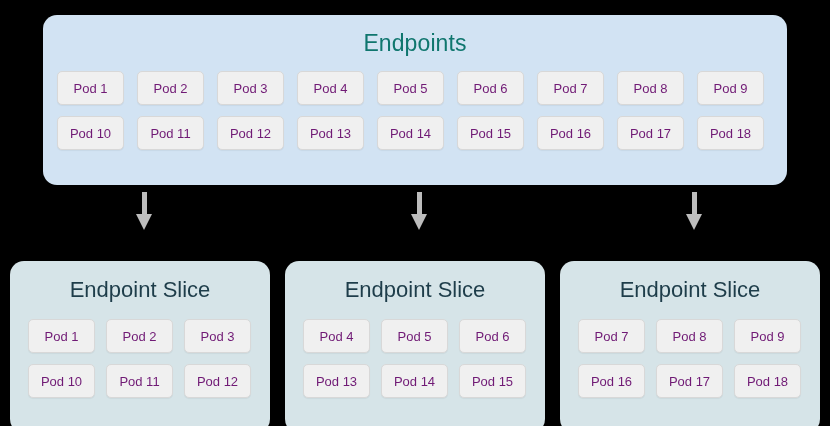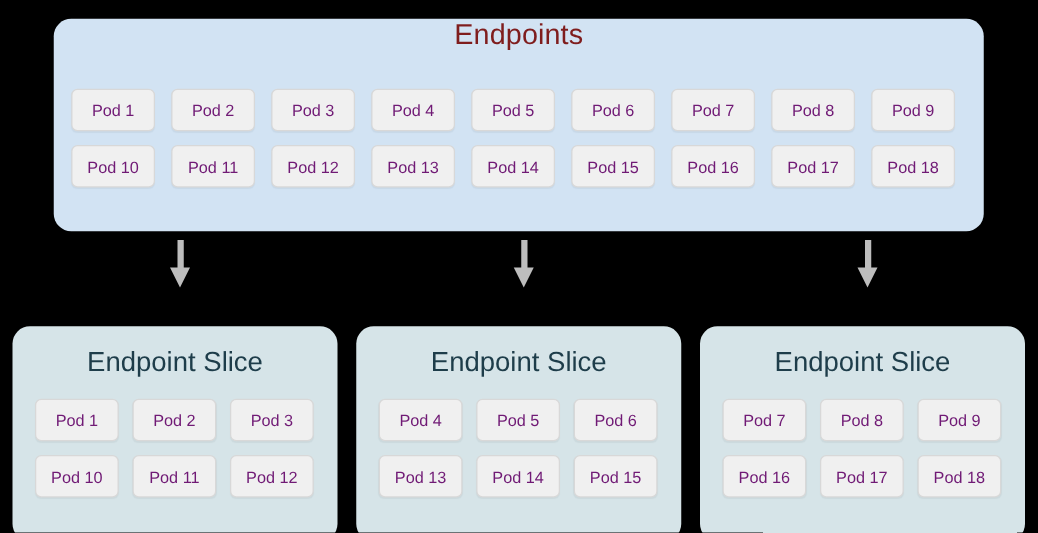--- a/index.html
+++ b/index.html
@@ -27,24 +27,24 @@
     left: 43px;
     top: 15px;
     width: 744px;
     height: 170px;
     background: #d2e3f3;
     border-radius: 14px;
     box-sizing: border-box;
   }
   .endpoints-title {
     text-align: center;
-    color: #7f1d1d;
+    color: #0f766e;
     font-size: 23px;
     line-height: 23px;
-    padding-top: 1px;
+    padding-top: 17px;
     letter-spacing: 0.1px;
     font-weight: 400;
   }
 
   .pods-grid {
     position: absolute;
     left: 14px;
     top: 56px;
     width: 716px;
     display: flex;

